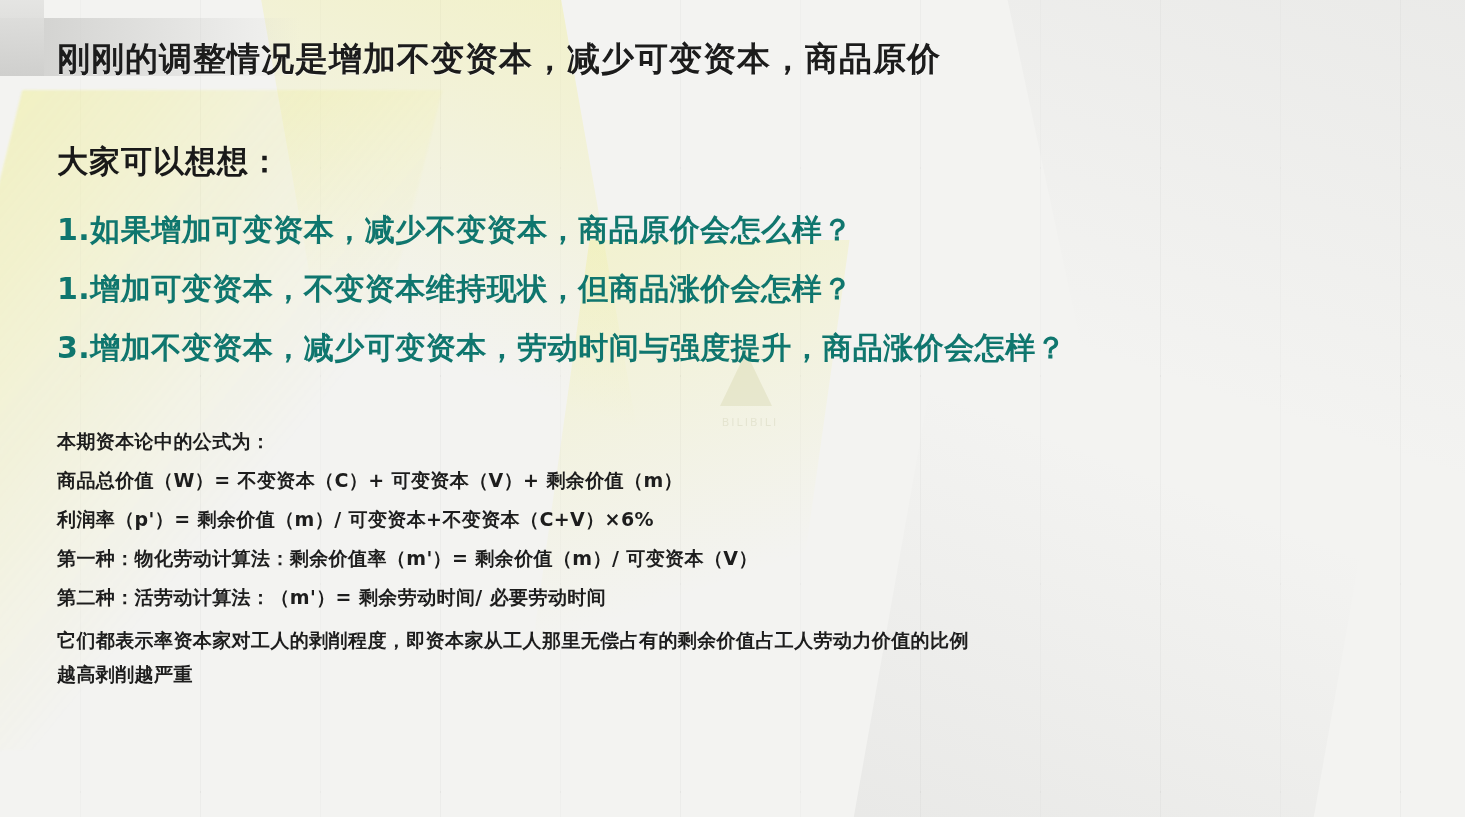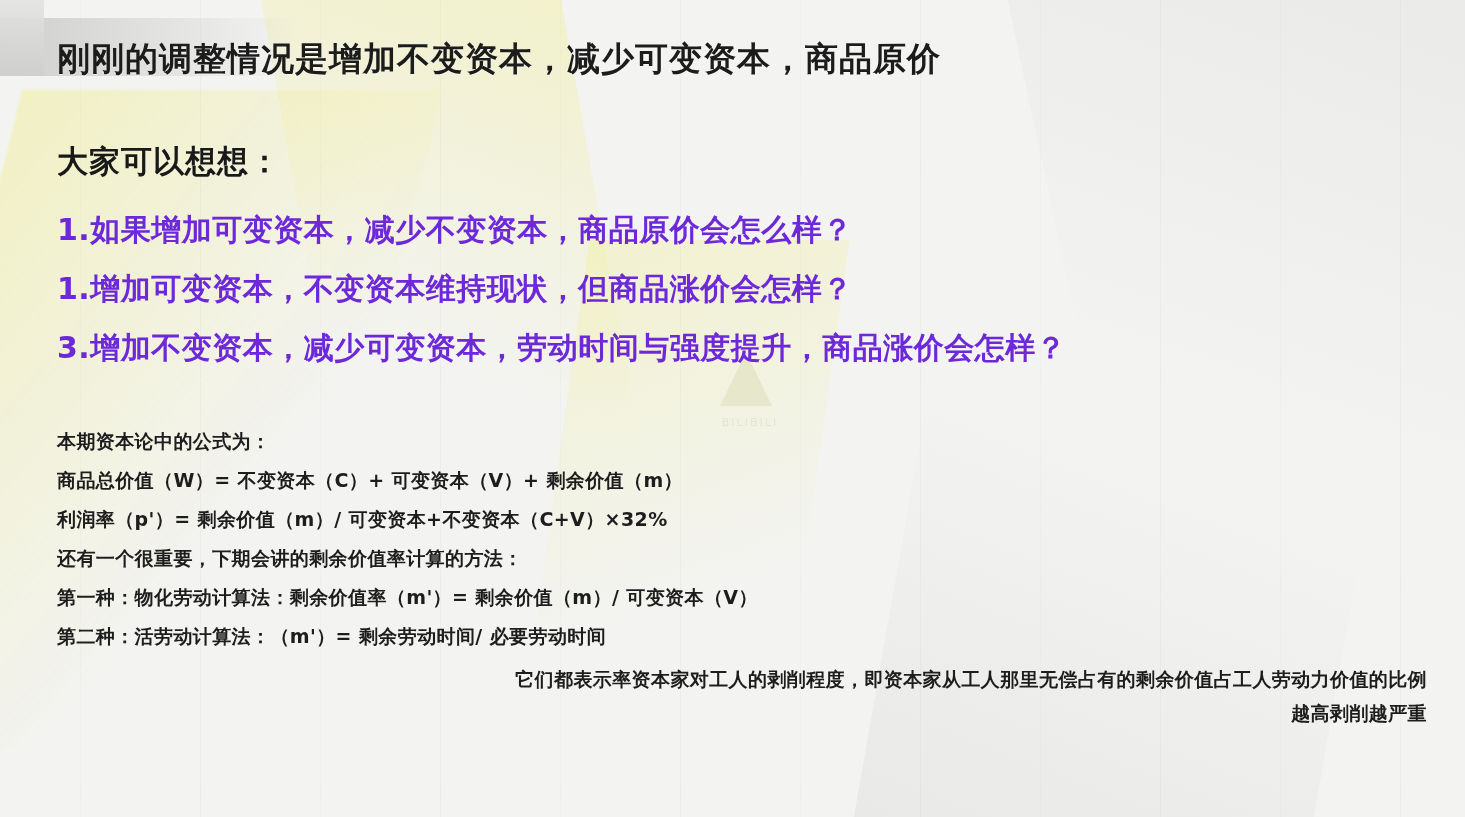--- a/index.html
+++ b/index.html
@@ -159,21 +159,21 @@
   .q-list {
     position: absolute;
     left: 57px;
     top: 215px;
     width: 1360px;
   }
   .q-item {
     font-size: 30px;
     font-weight: 700;
     letter-spacing: 0.5px;
-    color: #6d28d9;
+    color: #0f766e;
     line-height: 1.0;
     margin-bottom: 29px;
     white-space: nowrap;
   }
 
   .formula-block {
     position: absolute;
     left: 57px;
     top: 432px;
     width: 1370px;
@@ -184,21 +184,20 @@
     letter-spacing: 0.4px;
     color: #1d1d1d;
     line-height: 1.0;
     margin-bottom: 20px;
     white-space: nowrap;
   }
   .f-line.wrap {
     white-space: normal;
     line-height: 1.45;
     margin-bottom: 6px;
-    text-align: right;
   }
 </style>
 </head>
 <body>
 
 <div id="slide">
   <div class="bg-hex-layer"></div>
   <div class="bg-hex-layer second"></div>
   <div class="bg-yellow-a"></div>
   <div class="bg-yellow-b"></div>
@@ -221,22 +220,21 @@
 
     <div class="q-list">
       <div class="q-item">1.如果增加可变资本，减少不变资本，商品原价会怎么样？</div>
       <div class="q-item">1.增加可变资本，不变资本维持现状，但商品涨价会怎样？</div>
       <div class="q-item">3.增加不变资本，减少可变资本，劳动时间与强度提升，商品涨价会怎样？</div>
     </div>
 
     <div class="formula-block">
       <div class="f-line">本期资本论中的公式为：</div>
       <div class="f-line">商品总价值（W）= 不变资本（C）+ 可变资本（V）+ 剩余价值（m）</div>
-      <div class="f-line">利润率（p'）= 剩余价值（m）/ 可变资本+不变资本（C+V）×32%</div>
-      <div class="f-line">还有一个很重要，下期会讲的剩余价值率计算的方法：</div>
+      <div class="f-line">利润率（p'）= 剩余价值（m）/ 可变资本+不变资本（C+V）×6%</div>
       <div class="f-line">第一种：物化劳动计算法：剩余价值率（m'）= 剩余价值（m）/ 可变资本（V）</div>
       <div class="f-line">第二种：活劳动计算法：（m'）= 剩余劳动时间/ 必要劳动时间</div>
       <div class="f-line wrap">它们都表示率资本家对工人的剥削程度，即资本家从工人那里无偿占有的剩余价值占工人劳动力价值的比例</div>
       <div class="f-line wrap">越高剥削越严重</div>
     </div>
 
   </div>
 </div>
 
 </body></html>

